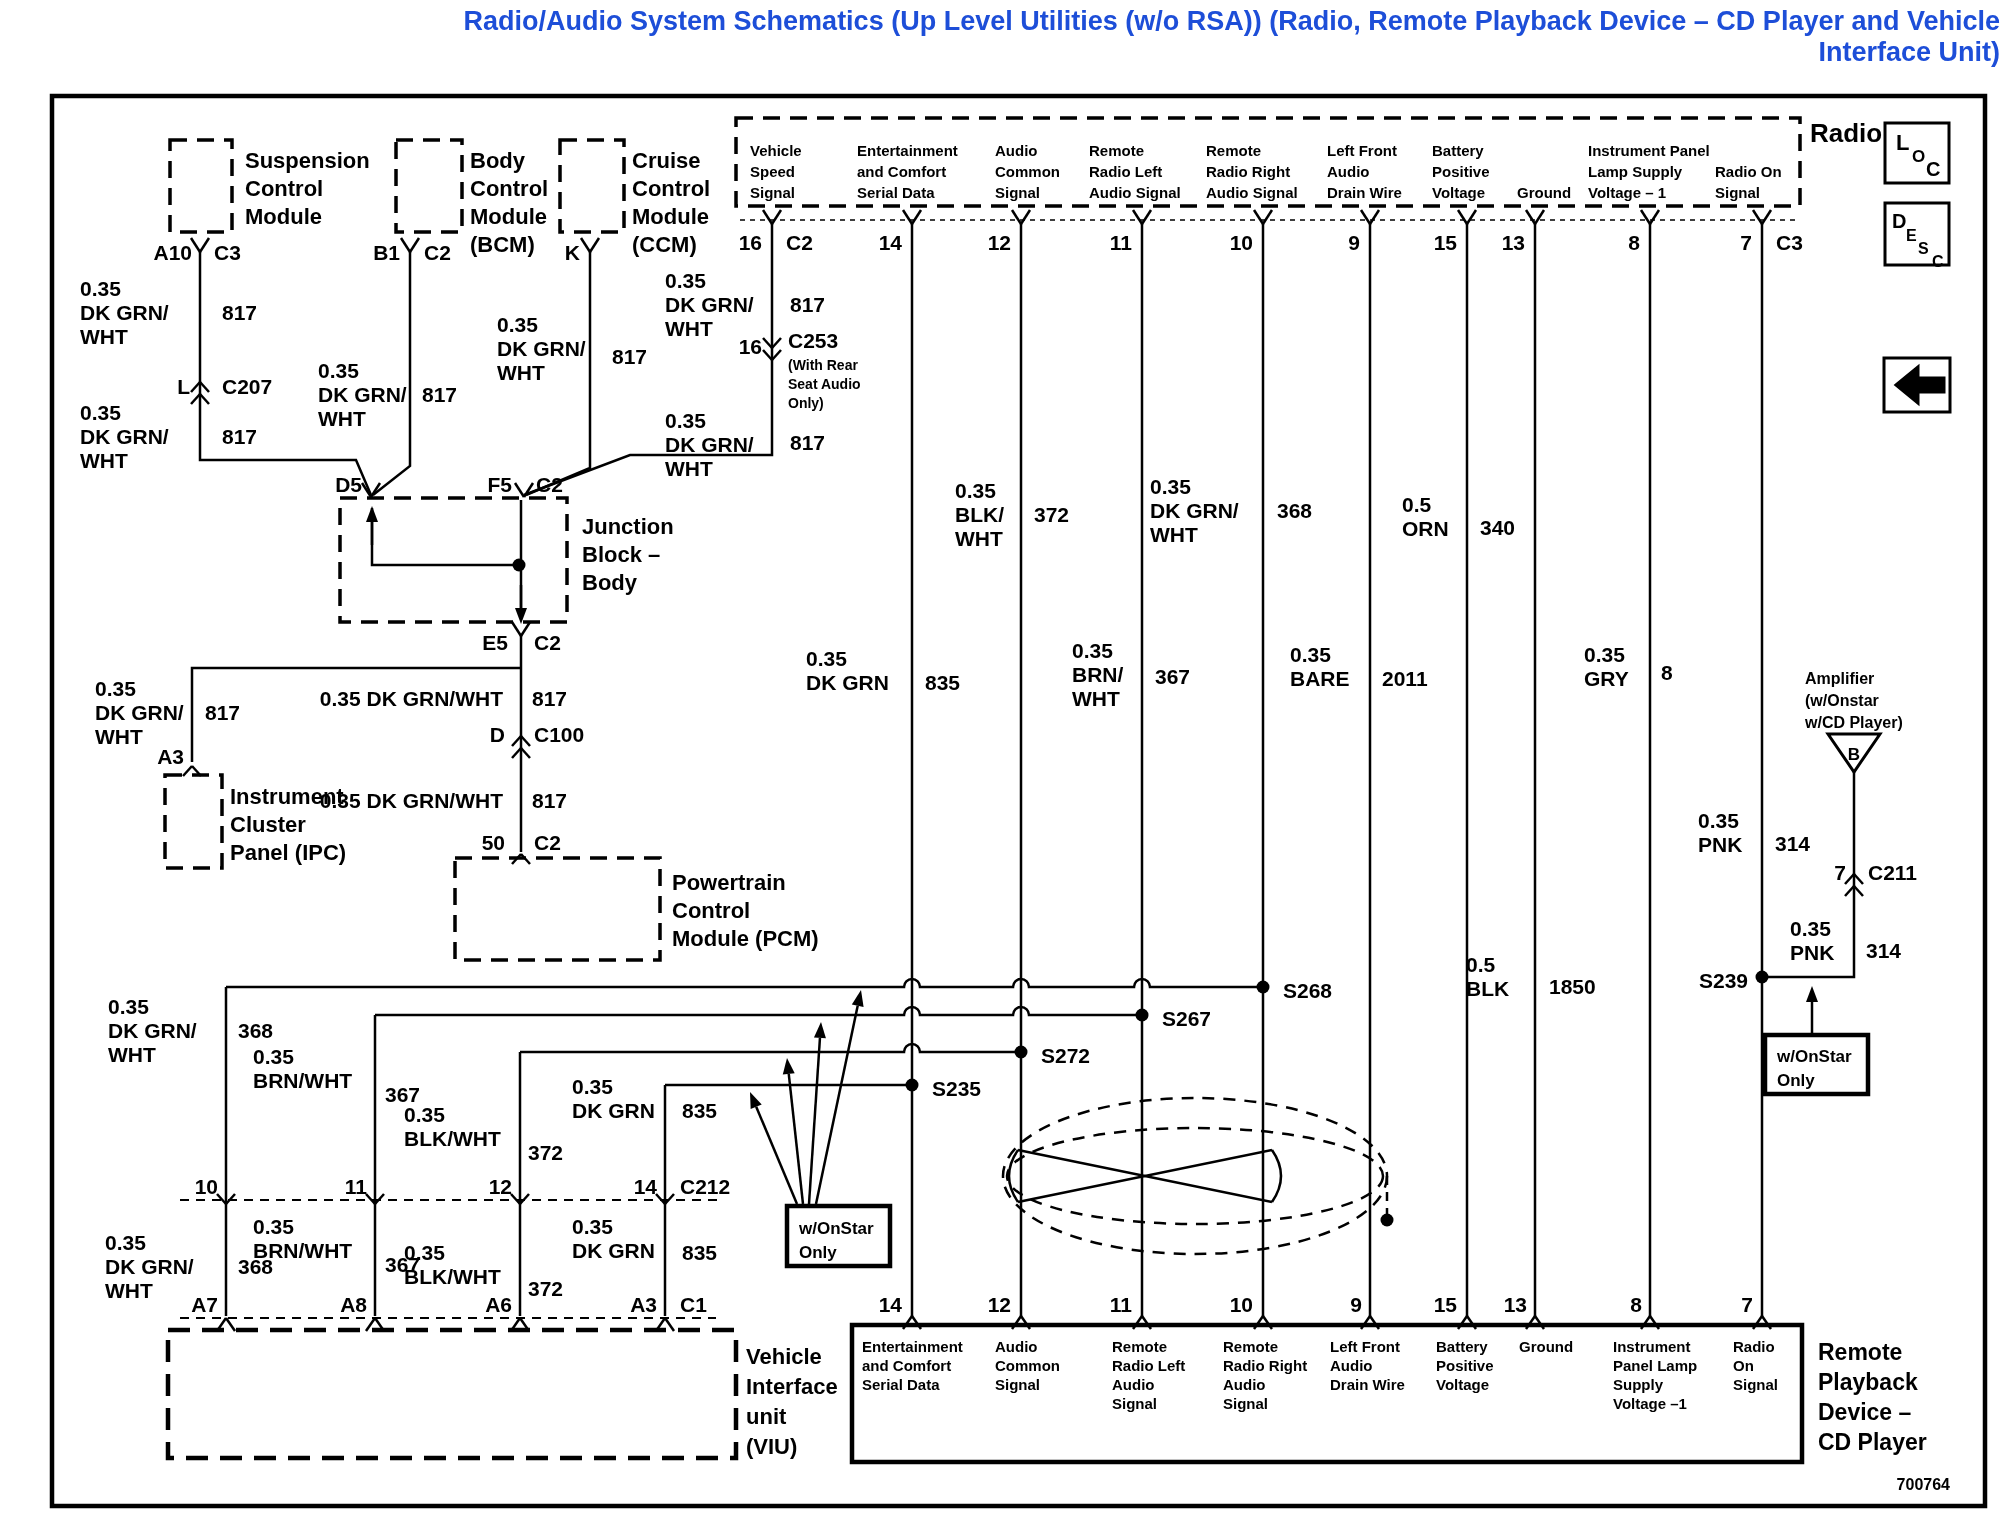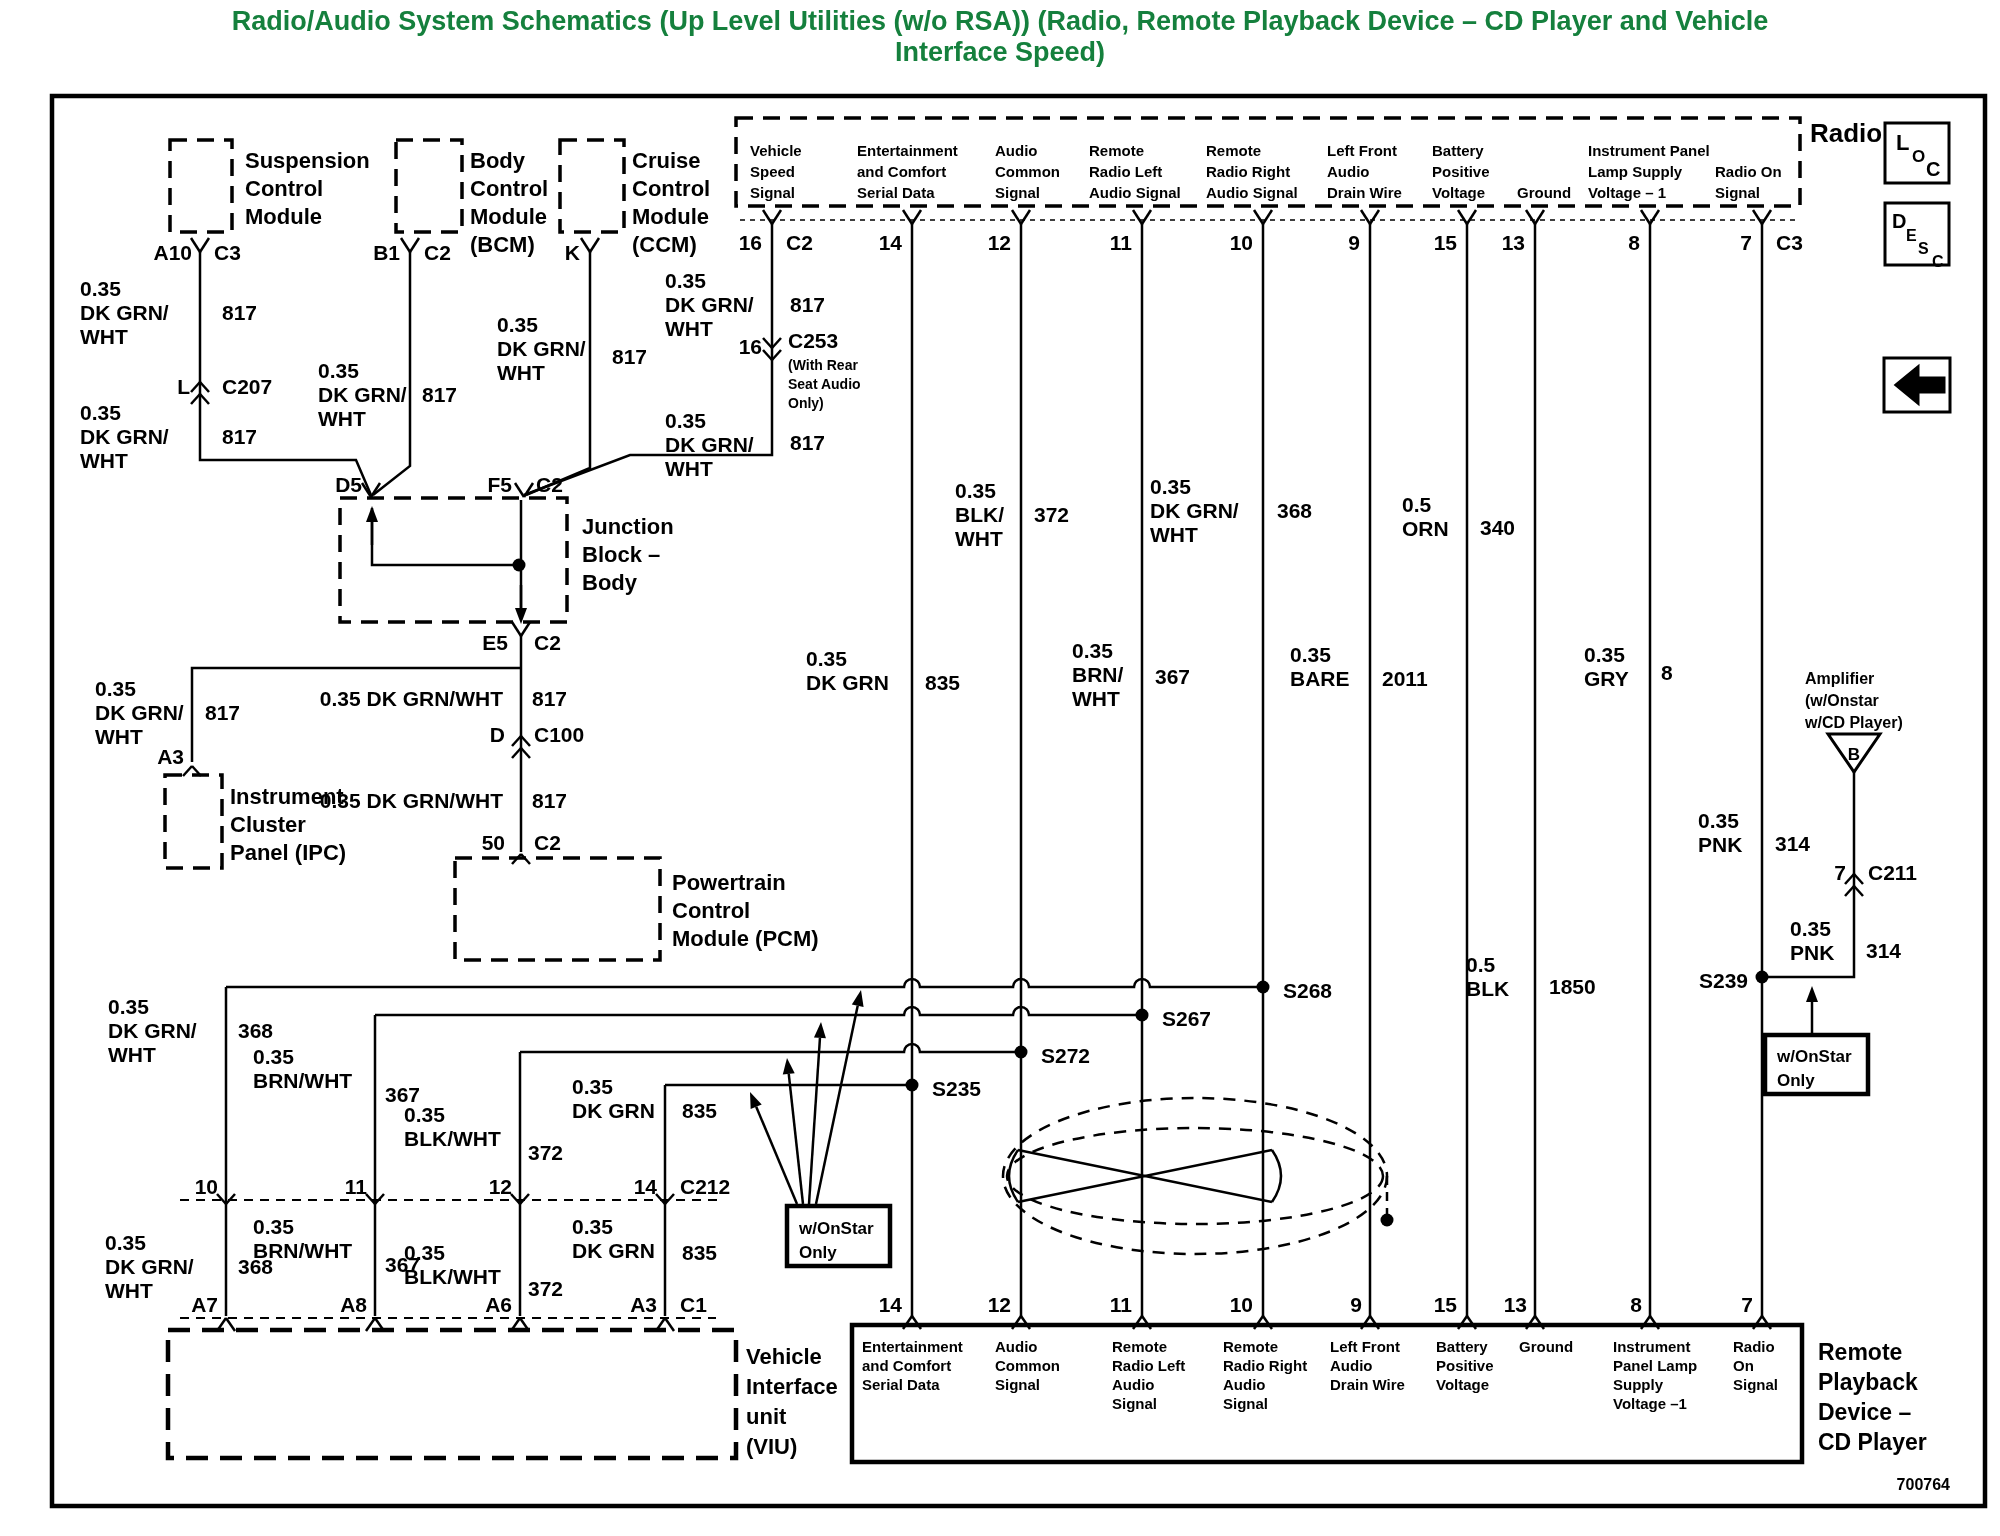--- a/index.html
+++ b/index.html
@@ -1,28 +1,28 @@
 <!DOCTYPE html>
 <html><head>
 <meta charset="utf-8">
 <style>
   html,body{margin:0;padding:0;background:#fff;}
   body{font-family:"Liberation Sans",sans-serif;}
   #stage{position:relative;width:2000px;height:1536px;background:#fff;overflow:hidden;}
-  #titlebar{position:absolute;top:6px;left:0;width:100%;text-align:center;color:#15803d;}
+  #titlebar{position:absolute;top:6px;left:0;width:100%;text-align:right;color:#1d4ed8;}
   #titlebar .t1,#titlebar .t2{font-weight:bold;font-size:27px;line-height:31px;}
   svg text{fill:#000;font-family:"Liberation Sans",sans-serif;font-weight:bold;}
 </style>
 </head>
 <body>
 
 <div id="stage">
   <div id="titlebar">
     <div class="t1">Radio/Audio System Schematics (Up Level Utilities (w/o RSA)) (Radio, Remote Playback Device – CD Player and Vehicle</div>
-    <div class="t2">Interface Speed)</div>
+    <div class="t2">Interface Unit)</div>
   </div>
   <svg id="schematic" width="2000" height="1536" viewBox="0 0 2000 1536" xmlns="http://www.w3.org/2000/svg">
       <rect x="52" y="96" width="1933" height="1410" fill="none" stroke="#000" stroke-width="4.5"></rect>
       <rect x="170" y="140" width="62" height="92" fill="none" stroke="#000" stroke-width="3.5" stroke-dasharray="17,10"></rect>
       <rect x="396" y="140" width="66" height="92" fill="none" stroke="#000" stroke-width="3.5" stroke-dasharray="17,10"></rect>
       <rect x="560" y="140" width="64" height="92" fill="none" stroke="#000" stroke-width="3.5" stroke-dasharray="17,10"></rect>
       <rect x="736" y="118" width="1064" height="88" fill="none" stroke="#000" stroke-width="3.5" stroke-dasharray="17,10"></rect>
       <rect x="1885" y="123" width="64" height="60" fill="none" stroke="#000" stroke-width="3"></rect>
       <rect x="1885" y="203" width="64" height="62" fill="none" stroke="#000" stroke-width="3"></rect>
       <rect x="1884" y="358" width="66" height="54" fill="none" stroke="#000" stroke-width="3"></rect>

